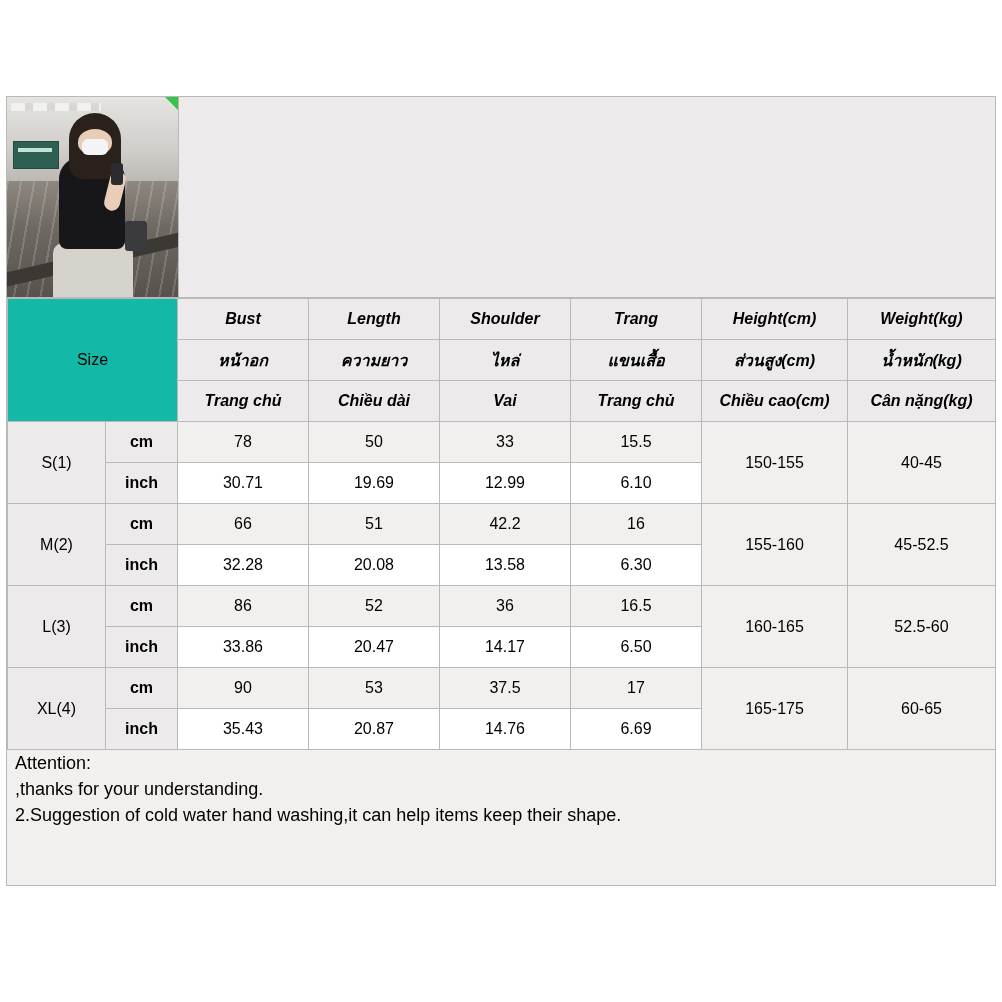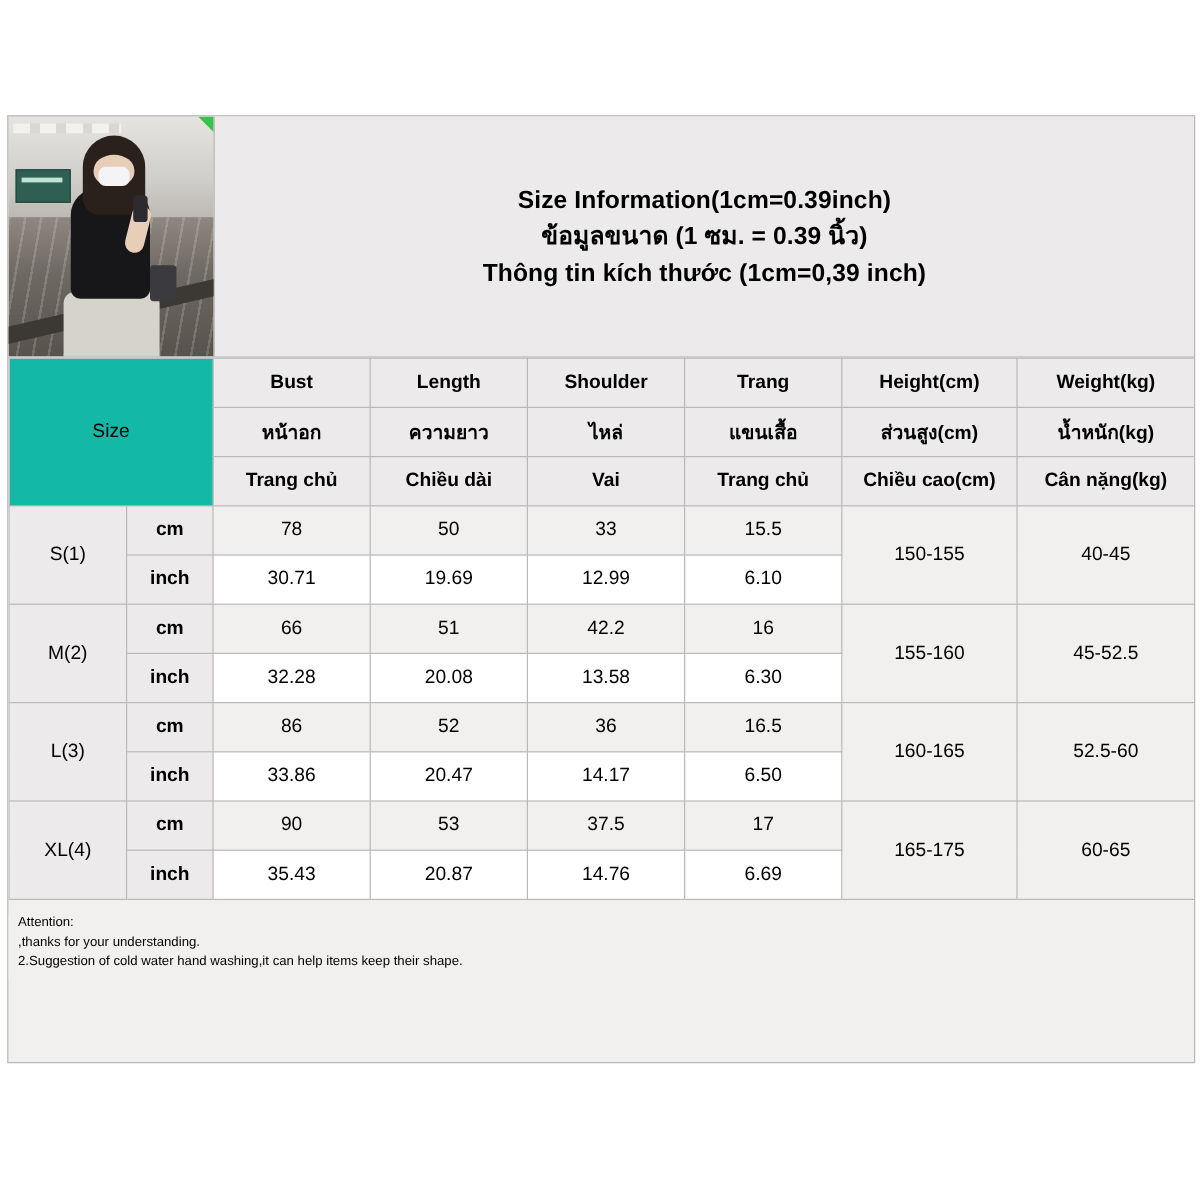--- a/index.html
+++ b/index.html
@@ -141,38 +141,37 @@
   }
   table.size-table td, table.size-table th {
     border: 1px solid #b9b9b9;
     text-align: center;
     vertical-align: middle;
     font-size: 16px;
     color: #000;
     padding: 0;
     height: 40px;
   }
-  .head-cell { font-weight: bold; background: #eceaea; }
+  .head-cell { font-weight: bold; background: #eceaea; font-style: italic; }
   .size-corner {
     font-size: 28px;
     font-weight: normal;
     background: #14b8a6;
   }
   .row-white { background: #ffffff; }
   .row-grey { background: #f2f0ef; }
   .unit-cell { font-weight: bold; background: #eceaea; }
   .sizename-cell { font-weight: normal; font-size: 17px; background: #eceaea; }
   .span-cell { background: #f2f0ef; }
   
   .attention {
     padding: 0 8px 6px 8px;
-    font-size: 11px;
+    font-size: 18px;
     line-height: 1.45;
     background: #f2f0ef;
-    margin-top: 12px;
   }
   .attention p { margin: 0; }
 </style>
 </head>
 <body>
 
 <div class="page">
   <div class="card">
 
     <div class="header">
@@ -184,25 +183,20 @@
         <div class="esc-lines"></div>
         <div class="rail"></div>
         <div class="person-skirt"></div>
         <div class="person-body"></div>
         <div class="person-hair"></div>
         <div class="mask"></div>
         <div class="arm"></div>
         <div class="phone"></div>
         <div class="bag"></div>
         <div class="green-dot"></div>
-      </div>
-      <div class="title-block">
-        <div class="title-line">Size Information(1cm=0.39inch)</div>
-        <div class="title-line">ข้อมูลขนาด (1 ซม. = 0.39 นิ้ว)</div>
-        <div class="title-line">Thông tin kích thước (1cm=0,39 inch)</div>
       </div>
     </div>
 
     <table class="size-table">
       <colgroup>
         <col style="width:98px">
         <col style="width:72px">
         <col style="width:131px">
         <col style="width:131px">
         <col style="width:131px">

